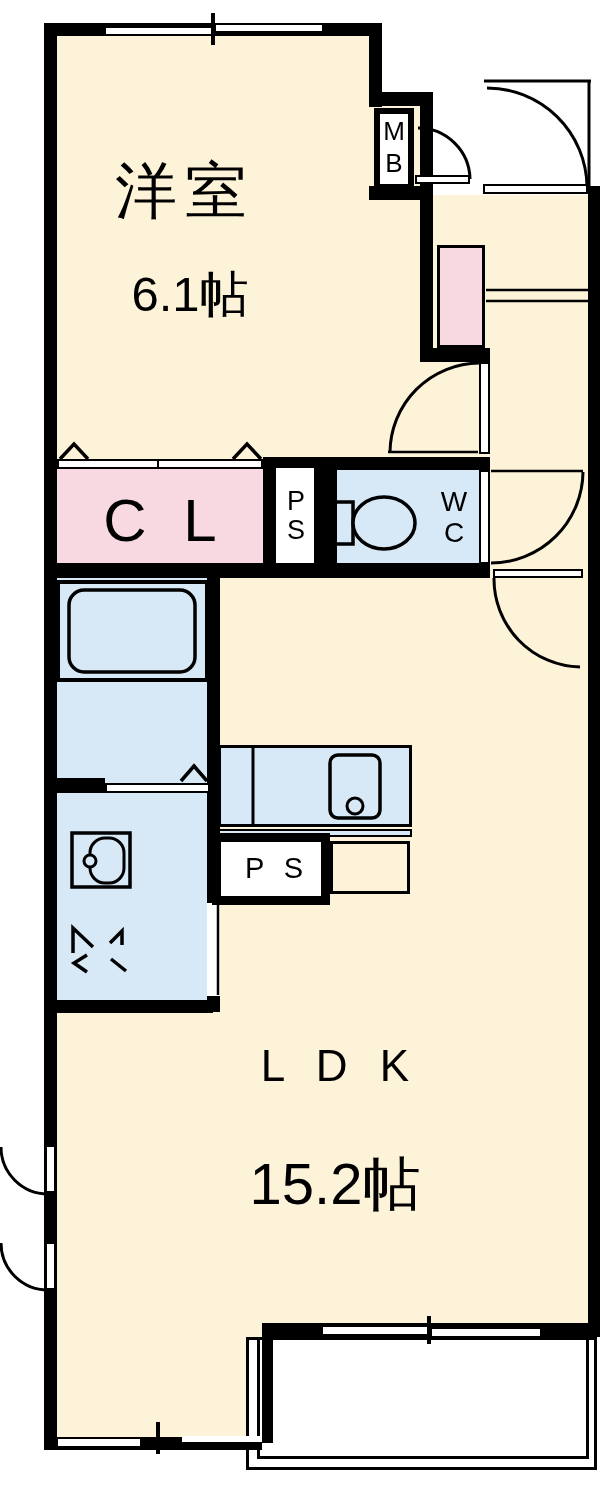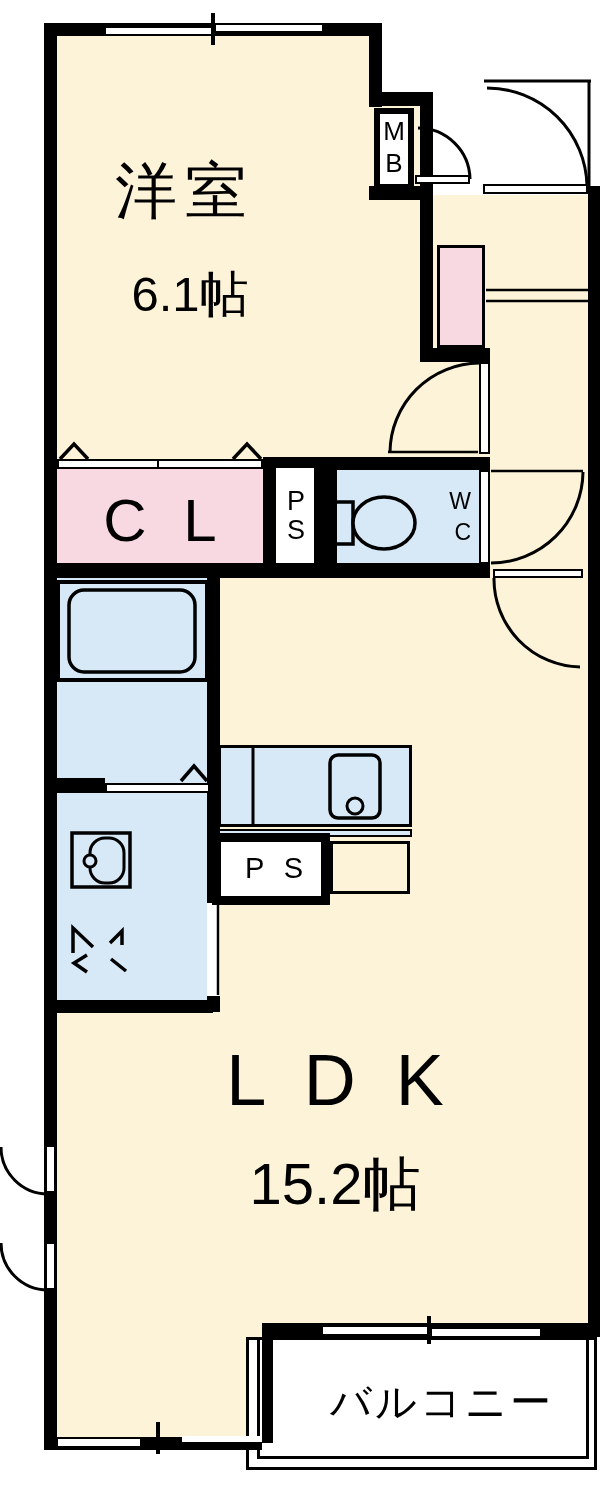--- a/index.html
+++ b/index.html
@@ -124,20 +124,19 @@
     <line x1="486" y1="301" x2="599" y2="301" stroke="#000" stroke-width="2.5"></line>
     <line x1="484" y1="81" x2="591" y2="81" stroke="#000" stroke-width="3"></line>
     <line x1="589" y1="81" x2="589" y2="186" stroke="#000" stroke-width="3"></line>
     <line x1="218" y1="904" x2="218" y2="995" stroke="#000" stroke-width="2.5"></line>
   </svg>
 
   <div class="label" style="left:85px;top:158px;width:200px;font-size:62px;letter-spacing:8px;">洋室</div>
   <div class="label" style="left:80px;top:268px;width:220px;font-size:49px;">6.1帖</div>
   <div class="label" style="left:85px;top:489px;width:160px;font-size:60px;letter-spacing:10px;">C L</div>
   <div class="label" style="left:280px;top:487px;width:32px;font-size:27px;line-height:29px;">P S</div>
-  <div class="label" style="left:437px;top:486px;width:34px;font-size:23px;line-height:31px;text-align:right;">W C</div>
+  <div class="label" style="left:437px;top:486px;width:34px;font-size:28px;line-height:31px;">W C</div>
   <div class="label" style="left:378px;top:115px;width:32px;font-size:26px;line-height:32px;">M B</div>
   <div class="label" style="left:227px;top:853px;width:100px;font-size:29px;letter-spacing:6px;">P S</div>
-  <div class="label" style="left:210px;top:1042px;width:260px;font-size:72px;letter-spacing:10px;">L D K</div>
+  <div class="label" style="left:210px;top:1042px;width:260px;font-size:44px;letter-spacing:10px;">L D K</div>
   <div class="label" style="left:205px;top:1153px;width:260px;font-size:58px;">15.2帖</div>
-  <div class="label" style="left:292px;top:1380px;width:300px;font-size:41px;letter-spacing:3px;">バルコニー</div>
 
 </div>
 
 </body></html>

